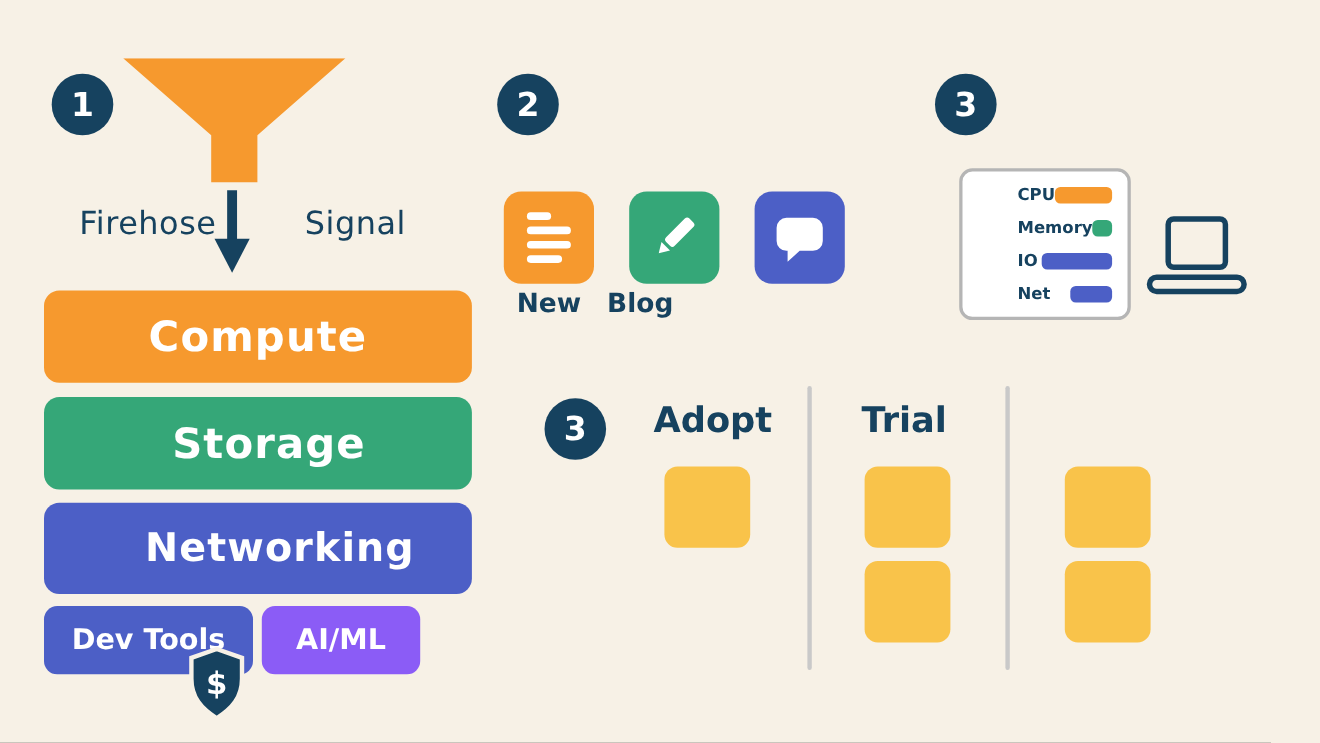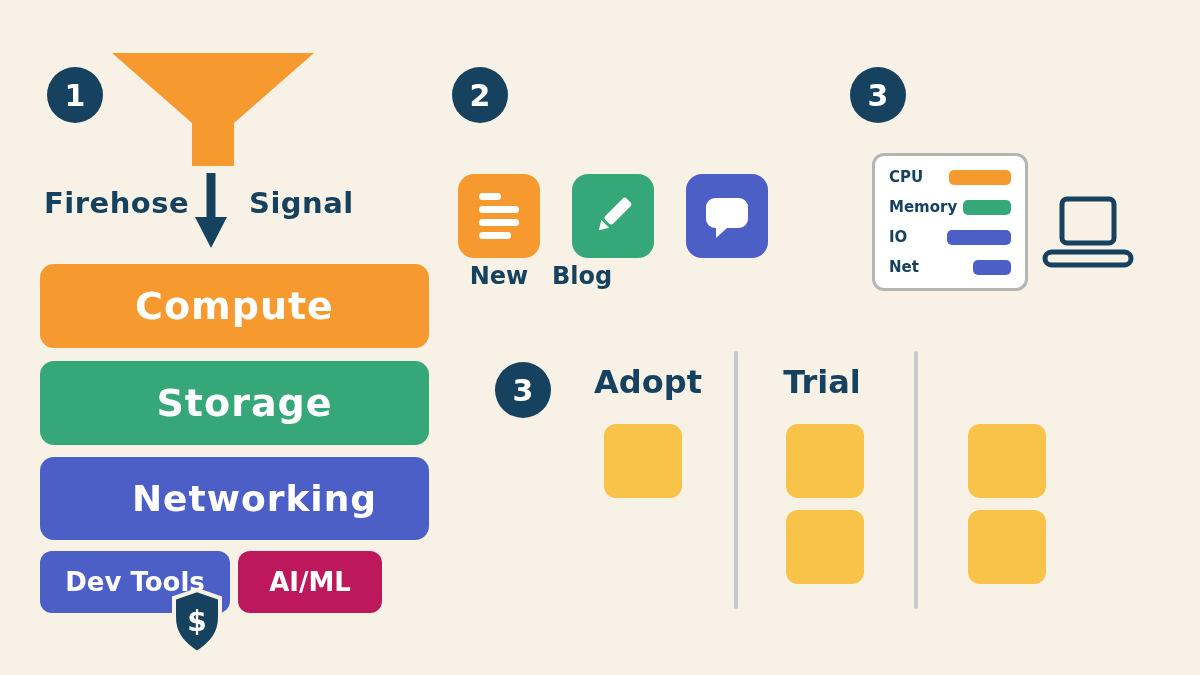--- a/index.html
+++ b/index.html
@@ -21,23 +21,24 @@
     width:56px; height:56px;
     border-radius:50%;
     background:var(--navy,#16425f);
     color:#fff;
     font-weight:bold; font-size:30px;
     display:flex; align-items:center; justify-content:center;
   }
   .navy-label {
     position:absolute;
     color:var(--navy,#16425f);
-    font-weight:bold;
+    font-weight:normal;
     letter-spacing:0.5px;
     white-space:nowrap;
+    margin-left:28px;
   }
   .bigbox {
     position:absolute;
     left:40px; width:389px;
     border-radius:14px;
     color:#fff; font-weight:bold;
     letter-spacing:1px;
     display:flex; align-items:center; justify-content:center;
   }
   .smallbox {
@@ -67,20 +68,21 @@
     background:#fff;
     border:3px solid var(--card_border,#b5b5b5);
     border-radius:12px;
     padding:12px 14px;
     display:flex; flex-direction:column; justify-content:space-between;
   }
   .metric-row { display:flex; align-items:center; }
   .metric-label {
     font-size:15px; font-weight:bold;
     color:var(--navy,#16425f);
+    margin-left:36px;
   }
   .metric-bar { height:15px; border-radius:5px; margin-left:auto; }
   .col-head {
     position:absolute;
     font-size:32px; font-weight:bold;
     color:var(--navy,#16425f);
     text-align:center;
     white-space:nowrap;
   }
   .divider {
@@ -120,21 +122,21 @@
   <div class="navy-label" style="left:249px;top:186px;font-size:29px">Signal</div>
 
   <div class="bigbox" style="top: 264px; height: 84px; font-size: 38px; background: rgb(246, 153, 46);">Compute</div>
 
   <div class="bigbox" style="top: 361px; height: 84px; font-size: 38px; background: rgb(53, 167, 120); padding-left: 20px;">Storage</div>
 
   <div class="bigbox" style="top: 457px; height: 83px; font-size: 36px; background: rgb(76, 95, 198); padding-left: 40px;">Networking</div>
 
   <div class="smallbox" style="left: 40px; top: 551px; width: 190px; background: rgb(76, 95, 198);">Dev Tools</div>
 
-  <div class="smallbox" style="left: 238px; top: 551px; width: 144px; background: #be185d;">AI/ML</div>
+  <div class="smallbox" style="left: 238px; top: 551px; width: 144px; background: #8b5cf6;">AI/ML</div>
 
   <svg class="abs" style="left:168px;top:586px" width="58" height="72" viewBox="0 0 58 72">
     <path d="M29 4 L52 12 V31 C52 48 43 58 29 67 C15 58 6 48 6 31 V12 Z" style="fill:var(--navy,#16425f);stroke:var(--background,#f7f1e6)" stroke-width="4"></path>
     <text x="29" y="45" text-anchor="middle" style="fill:#ffffff;font-size:28px;font-weight:bold">$</text>
   </svg>
 
   <div class="badge" style="left:452px;top:67px">2</div>
 
   <div class="icon-square" style="left: 458px; top: 174px; background: rgb(246, 153, 46);">
     <svg width="54" height="56" viewBox="0 0 54 56">

